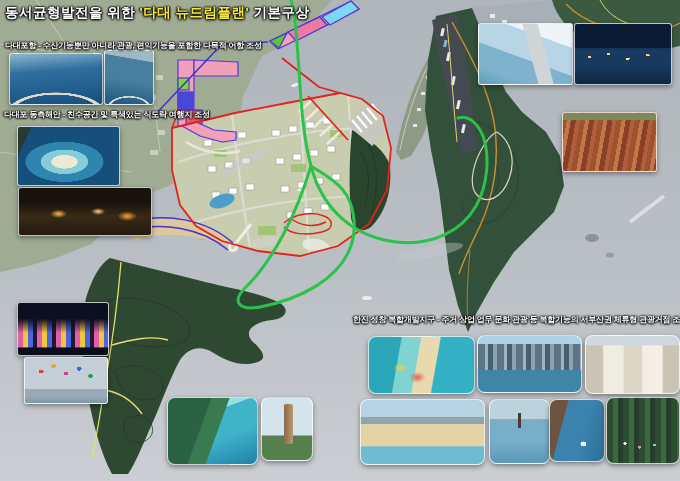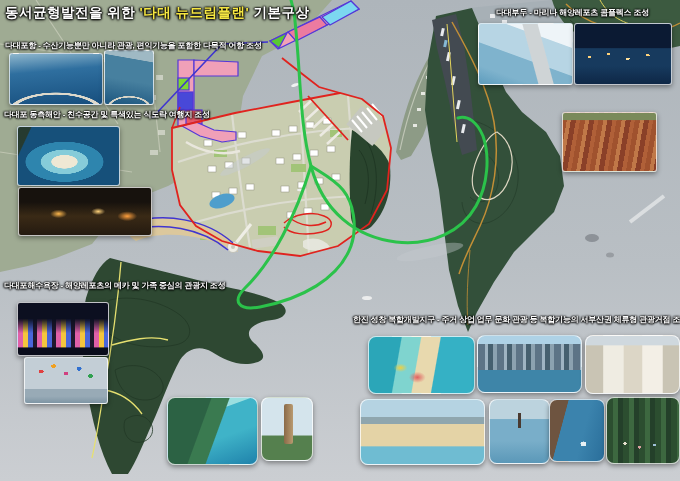--- a/index.html
+++ b/index.html
@@ -276,22 +276,20 @@
     <g stroke="#2bc24a" stroke-width="3" fill="none" stroke-linecap="round">
       <path d="M291,0 C292,4 293,8 294,12 C301,70 299,122 311,166 C323,212 356,237 396,242 C432,246 462,231 476,206 C488,185 490,156 483,136 C477,122 468,115 458,118"></path>
       <path d="M311,166 C296,216 272,262 245,288 C232,301 238,311 260,307 C301,299 339,279 351,246 C358,226 353,202 343,190 C334,179 320,172 311,166"></path>
     </g>
   </svg>
 
   <div class="title"><span>동서균형발전을 위한 </span><span class="hl">'다대 뉴드림플랜'</span><span> 기본구상</span></div>
 
   <div class="ann" style="left:4px;top:109px;">다대포 동측해안 - 친수공간 및 특색있는 식도락 여행지 조성</div>
   <div class="ann" style="left:5px;top:40px;">다대포항 - 수산기능뿐만 아니라 관광, 편익기능을 포함한 다목적 어항 조성</div>
-  <div class="ann" style="left:4px;top:280px;">다대포해수욕장 - 해양레포츠의 메카 및 가족 중심의 관광지 조성</div>
-  <div class="ann" style="left:496px;top:7px;">다대부두 - 마리나 해양레포츠 콤플렉스 조성</div>
   <div class="ann" style="left:353px;top:314px;">한진 성창 복합개발지구 - 주거 상업 업무 문화 관광 등 복합기능의 서부산권 체류형 관광거점 조성</div>
 
   <div class="ph ph-harbor-wide" style="left:9px;top:53px;width:92px;height:50px;" title="aerial-fishing-harbor-breakwater"></div>
   <div class="ph ph-harbor-vert" style="left:104px;top:50px;width:48px;height:53px;" title="aerial-harbor-pier"></div>
   <div class="ph ph-cove" style="left:17px;top:126px;width:101px;height:58px;" title="aerial-blue-cove-beach"></div>
   <div class="ph ph-night" style="left:18px;top:187px;width:132px;height:47px;" title="night-food-street"></div>
   <div class="ph ph-fountain" style="left:17px;top:302px;width:90px;height:52px;" title="night-color-fountain-show"></div>
   <div class="ph ph-kites" style="left:24px;top:357px;width:82px;height:45px;" title="kites-over-sea"></div>
   <div class="ph ph-headland r8" style="left:167px;top:397px;width:89px;height:66px;" title="aerial-forest-headland"></div>
   <div class="ph ph-tower r8" style="left:261px;top:397px;width:50px;height:62px;" title="wooden-observation-tower"></div>

